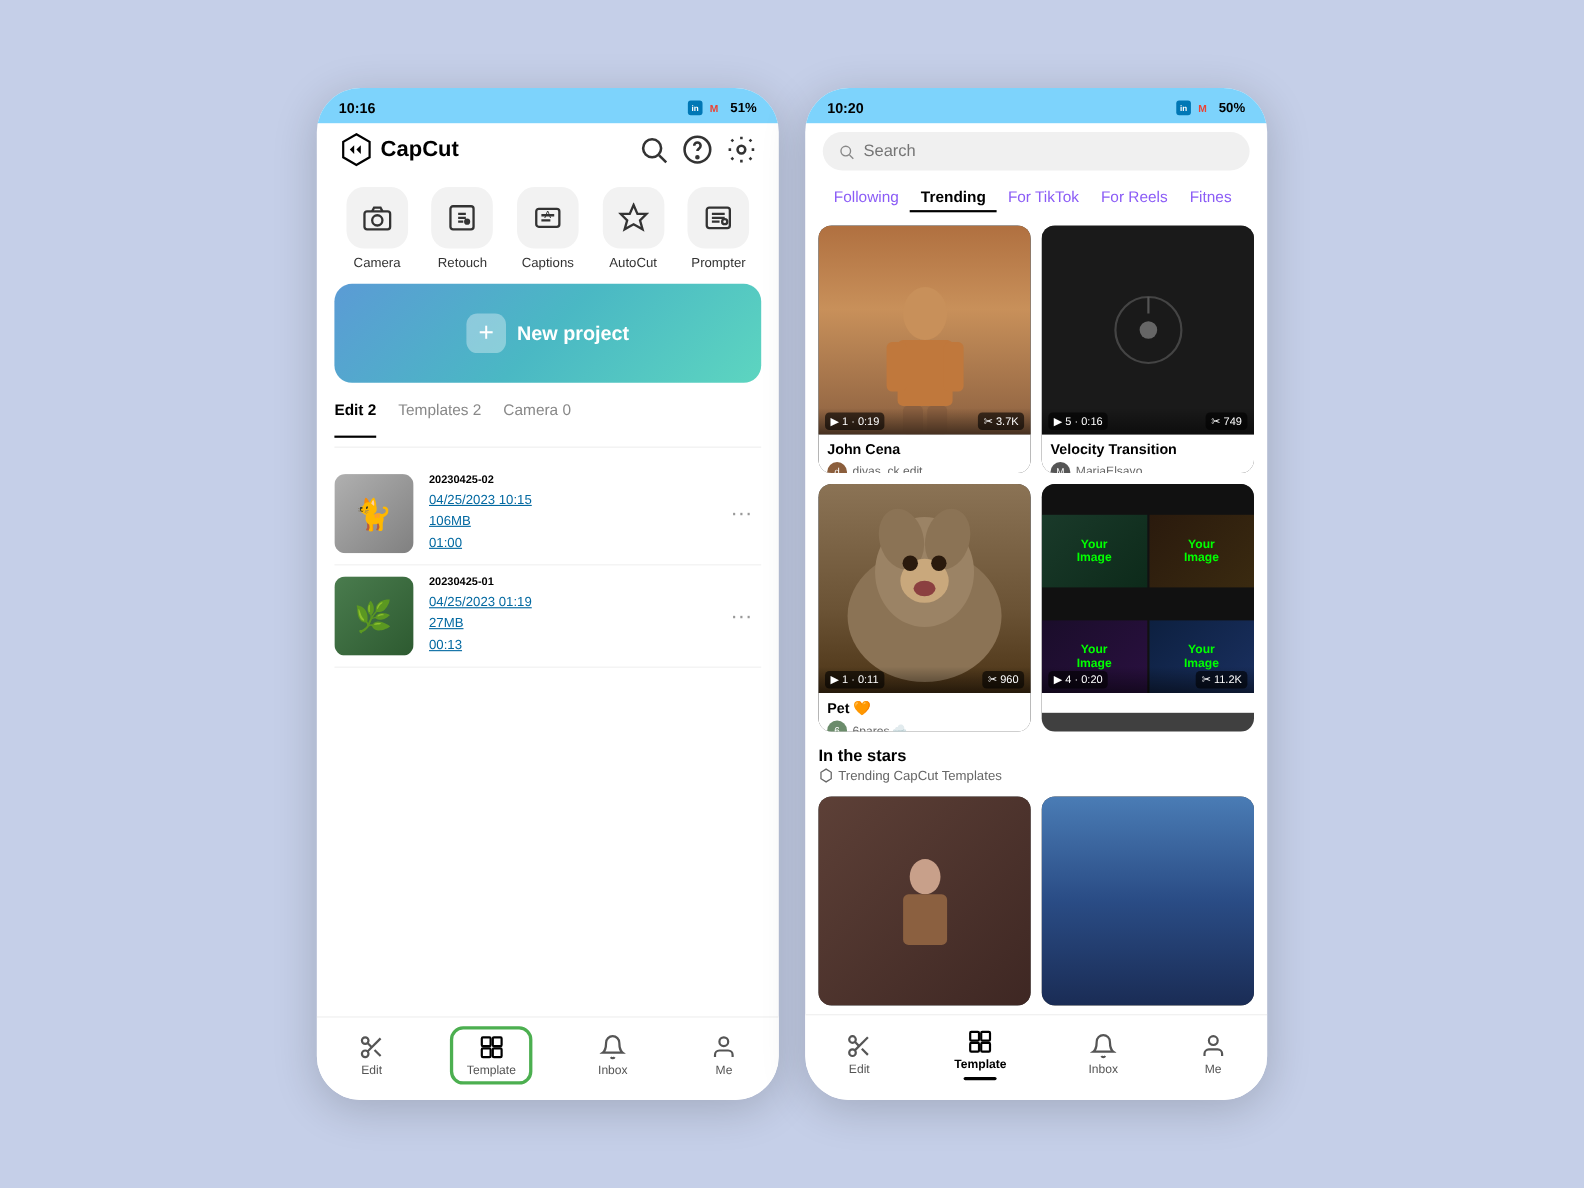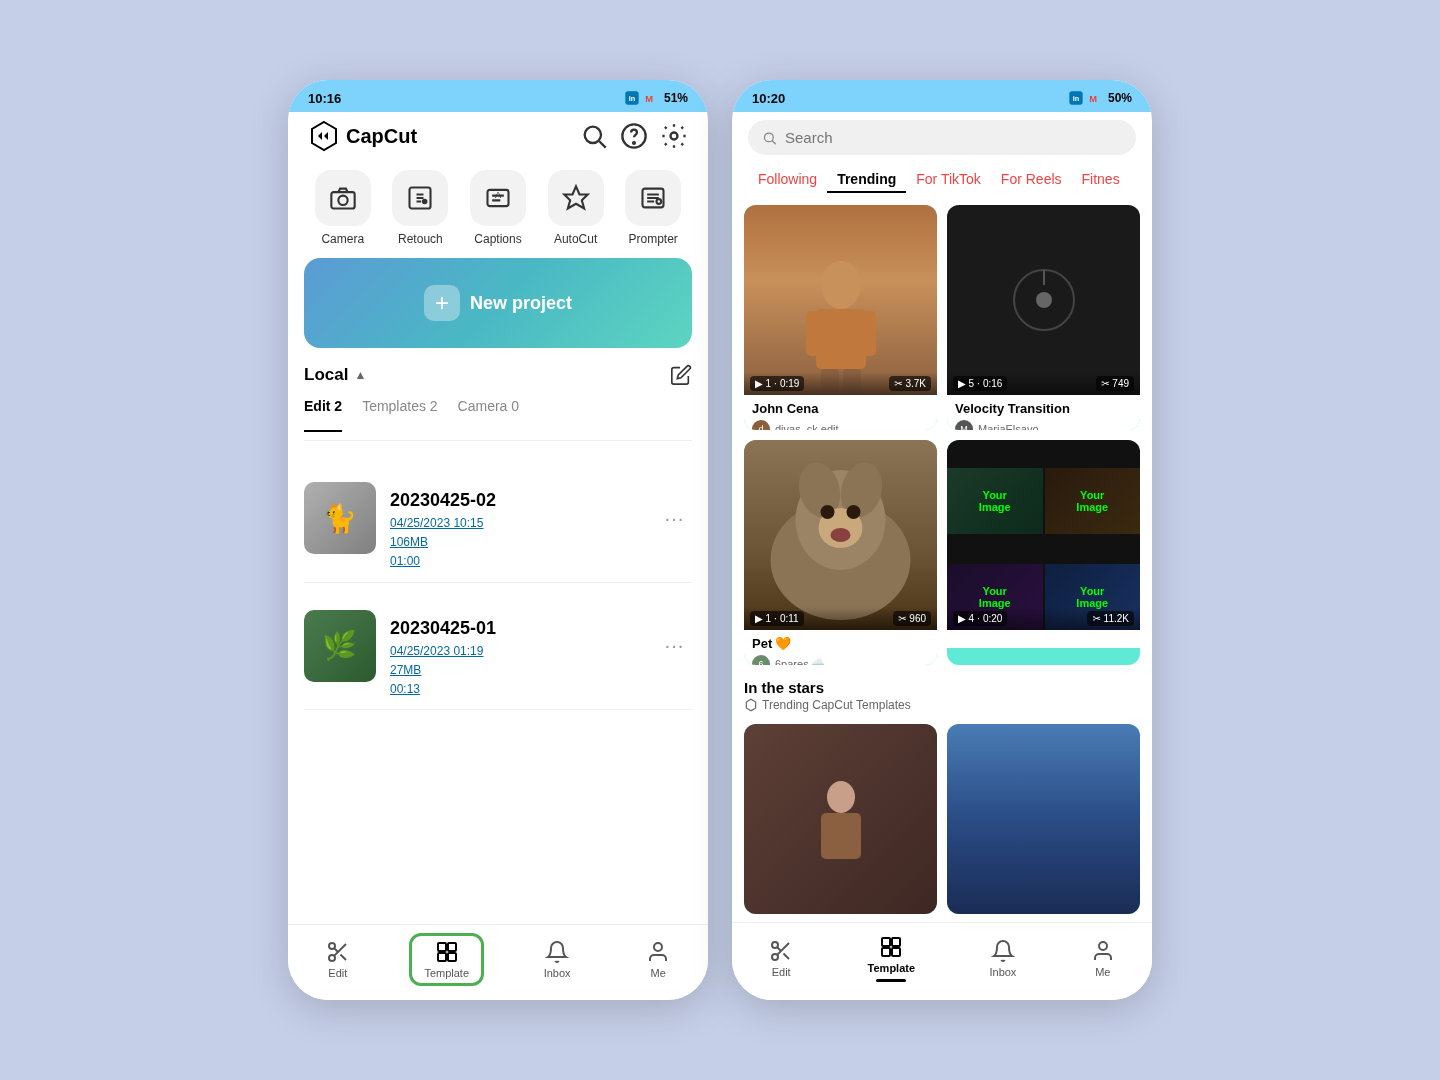--- a/index.html
+++ b/index.html
@@ -211,21 +211,21 @@
     .project-thumb-grass {
       width: 100%;
       height: 100%;
       background: linear-gradient(135deg, #4a7c4e, #2d5a30);
       display: flex;
       align-items: center;
       justify-content: center;
       font-size: 28px;
     }
     .project-info { flex: 1; }
-    .project-name { font-size: 18px; font-weight: 600; margin-bottom: 3px; margin-top: 25px; }
+    .project-name { font-size: 10px; font-weight: 600; margin-bottom: 3px; }
     .project-meta { font-size: 12px; color: #0369a1; line-height: 1.6; text-decoration: underline; }
     .project-more { font-size: 20px; color: #999; padding: 4px 8px; cursor: pointer; }
 
     
     .right-phone .search-bar-container {
       padding: 8px 16px 4px;
     }
     .search-bar {
       background: #f0f0f0;
       border-radius: 22px;
@@ -237,42 +237,42 @@
     .search-bar-input { background: transparent; border: none; outline: none; font-size: 15px; color: #888; width: 100%; }
 
     .filter-tabs {
       display: flex;
       gap: 0;
       padding: 8px 16px 4px;
       overflow: hidden;
     }
     .filter-tab {
       font-size: 14px;
-      color: #ef4444;
+      color: #8b5cf6;
       padding: 4px 10px;
       cursor: pointer;
       white-space: nowrap;
       flex-shrink: 0;
     }
     .filter-tab.active { color: #000; font-weight: 700; border-bottom: 2px solid #000; }
 
     .template-grid {
       flex: 1;
       overflow-y: auto;
       overflow-x: hidden;
       padding: 8px 12px;
       display: grid;
       grid-template-columns: 1fr 1fr;
       gap: 10px;
       align-content: start;
     }
     .template-card {
       border-radius: 12px;
       overflow: hidden;
-      background: #5eead4;
+      background: #404040;
       cursor: pointer;
       position: relative;
     }
     .template-thumb {
       width: 100%;
       height: 190px;
       position: relative;
       overflow: hidden;
     }
     .thumb-extra { background: linear-gradient(135deg, #5d4037, #3e2723); }
@@ -489,30 +489,20 @@
         <span>Prompter</span>
       </div>
     </div>
 
     <div class="new-project-btn">
       <div class="plus-icon">+</div>
       <span>New project</span>
     </div>
 
     <div class="local-section">
-      <div class="local-header">
-        <div class="local-title">
-          <span>Local</span>
-          <span class="sort-icon">▲</span>
-        </div>
-        <svg width="22" height="22" viewBox="0 0 24 24" fill="none" stroke="#333" stroke-width="1.8">
-          <path d="M11 4H4a2 2 0 0 0-2 2v14a2 2 0 0 0 2 2h14a2 2 0 0 0 2-2v-7"></path>
-          <path d="M18.5 2.5a2.121 2.121 0 0 1 3 3L12 15l-4 1 1-4 9.5-9.5z"></path>
-        </svg>
-      </div>
 
       <div class="tabs">
         <span class="tab active">Edit 2</span>
         <span class="tab">Templates 2</span>
         <span class="tab">Camera 0</span>
       </div>
 
       <div class="project-list">
         <div class="project-item">
           <div class="project-thumb">

